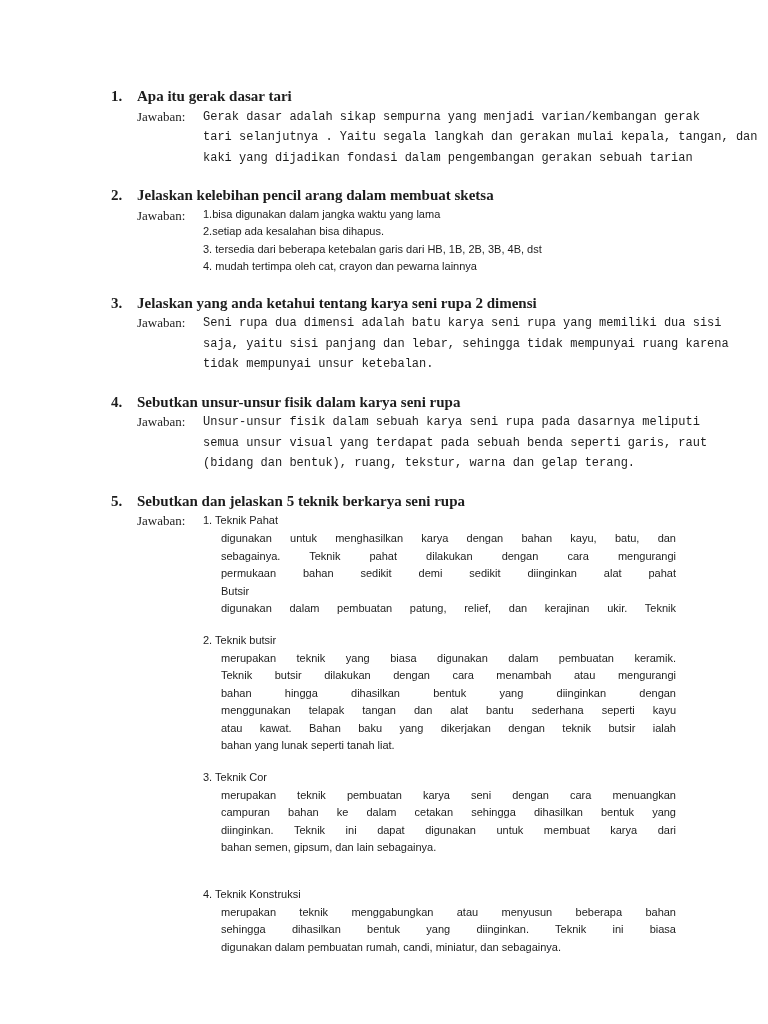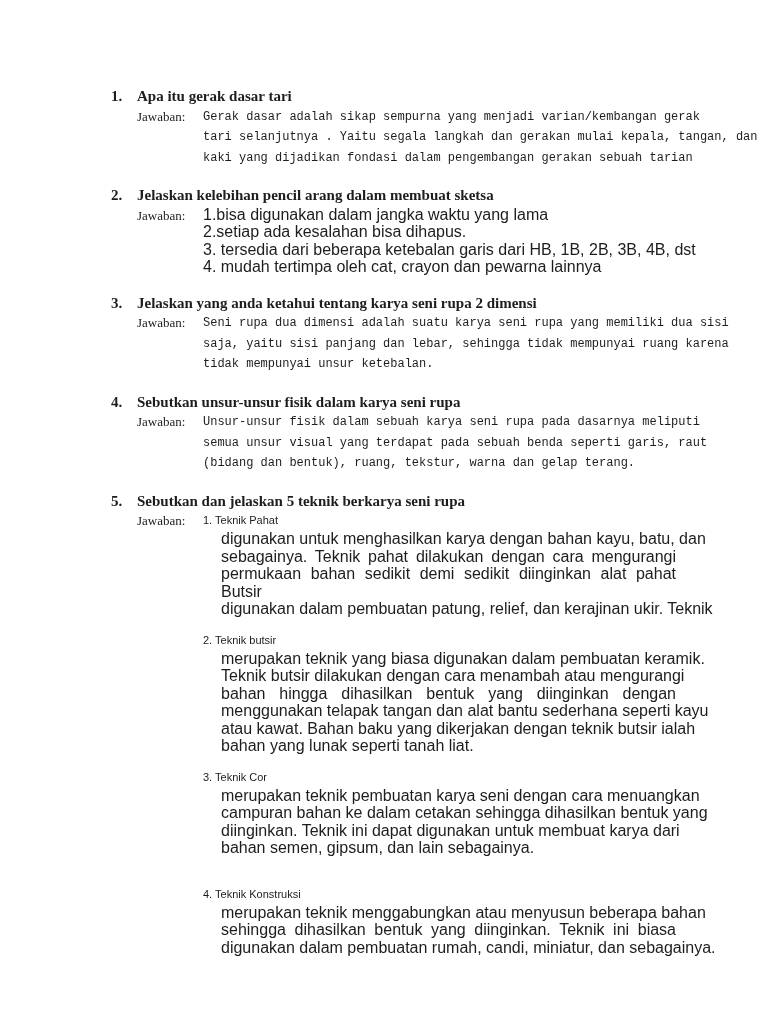--- a/index.html
+++ b/index.html
@@ -54,21 +54,21 @@
   .line {
     white-space: nowrap;
   }
   .line.serif {
     font-family: Liberation Mono, monospace;
     font-size: 12px;
     line-height: 20.5px;
   }
   .line.sans {
     font-family: "Liberation Sans", "DejaVu Sans", sans-serif;
-    font-size: 16px;
+    font-size: 11px;
     line-height: 17.5px;
   }
   .line.just {
     text-align: justify;
     text-align-last: justify;
   }
   .item {
     margin-bottom: 13px;
   }
   .item:last-child {
@@ -119,21 +119,21 @@
         </div>
       </div>
       <div class="question">
         <div class="q-row">
           <span class="q-num">3.</span>
           <span class="q-title">Jelaskan yang anda ketahui tentang karya seni rupa 2 dimensi</span>
         </div>
         <div class="a-row">
           <span class="a-label">Jawaban:</span>
           <div class="a-body">
-            <div class="line serif just">Seni rupa dua dimensi adalah suatu karya seni rupa yang memiliki dua sisi</div>
+            <div class="line serif just">Seni rupa dua dimensi adalah batu karya seni rupa yang memiliki dua sisi</div>
             <div class="line serif just">saja, yaitu sisi panjang dan lebar, sehingga tidak mempunyai ruang karena</div>
             <div class="line serif">tidak mempunyai unsur ketebalan.</div>
           </div>
         </div>
       </div>
       <div class="question">
         <div class="q-row">
           <span class="q-num">4.</span>
           <span class="q-title">Sebutkan unsur-unsur fisik dalam karya seni rupa</span>
         </div>

